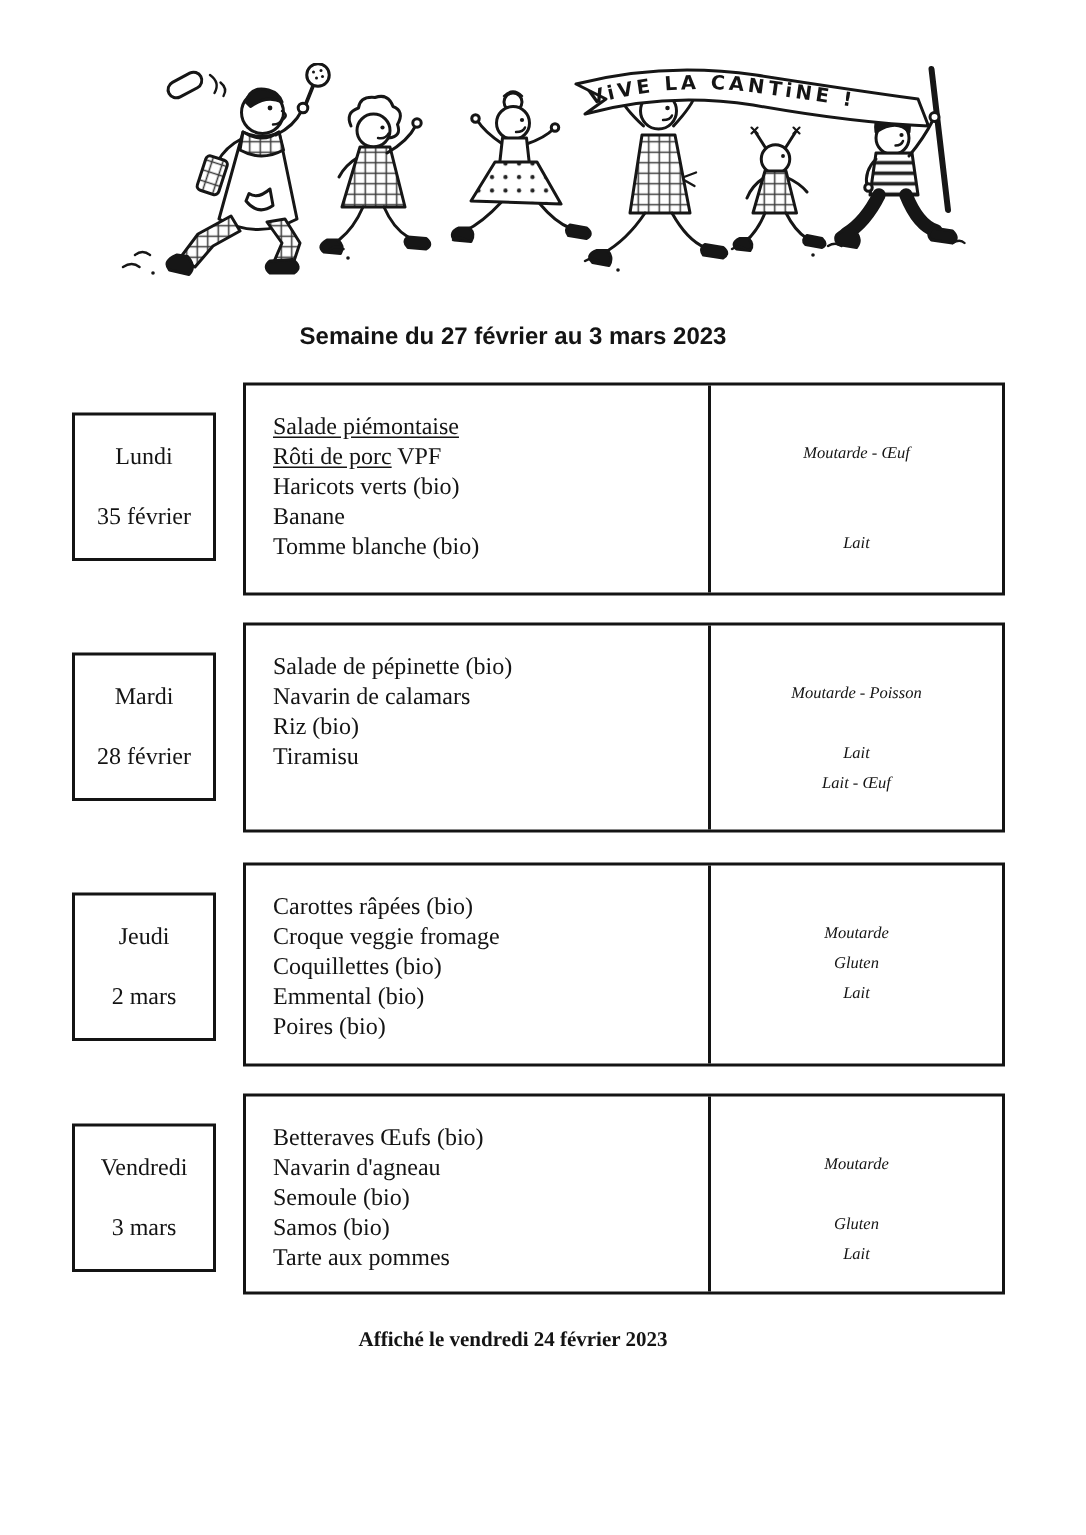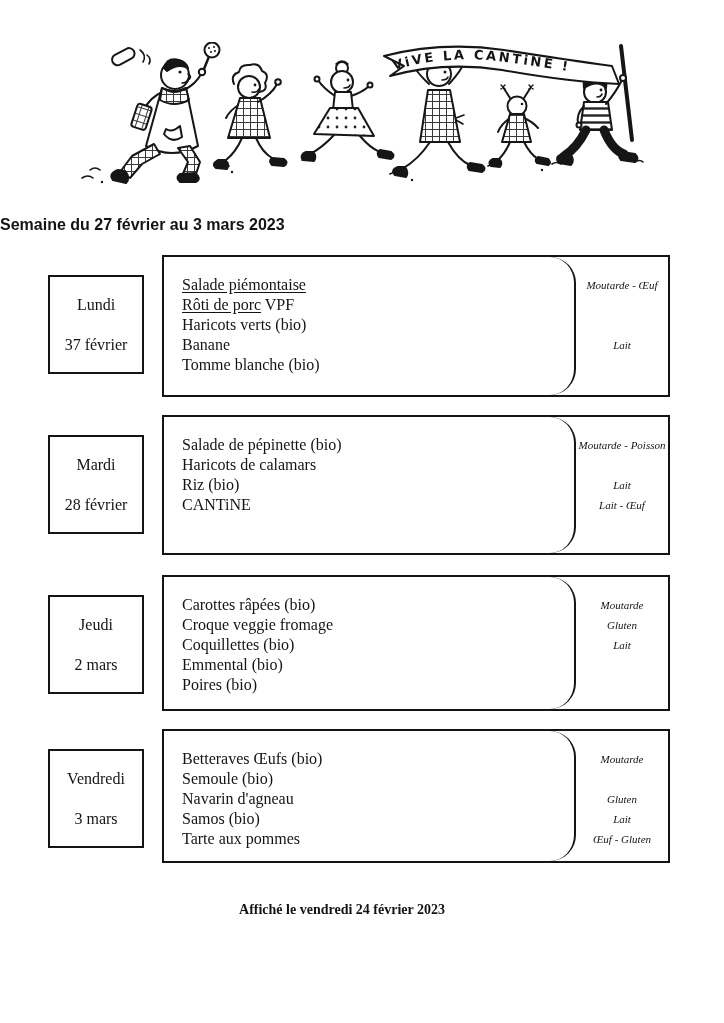--- a/index.html
+++ b/index.html
@@ -2,53 +2,52 @@
 <html><head>
 <meta charset="utf-8">
 <style>
   html,body{margin:0;padding:0;}
   body{
     width:724px;height:1023px;position:relative;background:#ffffff;
     font-family:"Liberation Serif", serif;color:#141414;overflow:hidden;
   }
   .illustration{position:absolute;left:72px;top:42px;width:575px;height:152px;}
   .page-title{
-    position:absolute;top:216px;left:0;width:684px;text-align:left;
+    position:absolute;top:216px;left:0;width:684px;text-align:center;
     font-family:"Liberation Sans", sans-serif;font-weight:bold;font-size:16px;
   }
   .block{position:absolute;left:0;width:724px;}
   .b1{top:255px;height:142px;}
   .b2{top:415px;height:140px;}
   .b3{top:575px;height:136px;}
   .b4{top:729px;height:134px;}
   .day-box{
     position:absolute;left:48px;top:20px;width:96px;height:99px;
     box-sizing:border-box;border:2px solid #141414;
     display:flex;flex-direction:column;align-items:center;justify-content:center;
     gap:20px;font-size:16px;text-align:center;line-height:20px;
   }
   .menu-box{
     position:absolute;left:162px;top:0;bottom:0;width:508px;
     box-sizing:border-box;border:2px solid #141414;display:flex;
   }
   .menu-col{
-    width:412px;box-sizing:border-box;border-right:2px solid #141414;
+    width:310px;box-sizing:border-box;border-right:2px solid #141414;
     padding:18px 0 0 18px;
-    border-radius:26px;
-  }
-  .allergen-col{flex:1;padding-top:18px;}
+  }
+  .allergen-col{flex:1;padding-top:35px;}
   .menu-row{height:20px;line-height:20px;font-size:16px;white-space:nowrap;}
   .allergen-row{
     height:20px;line-height:20px;font-size:11px;font-style:italic;
     text-align:center;white-space:nowrap;
   }
   .u{text-decoration:underline;text-underline-offset:2px;}
   .footer-note{
     position:absolute;top:886px;left:0;width:684px;text-align:center;
-    font-weight:bold;font-size:14px;margin-top:16px;
+    font-weight:bold;font-size:14px;
   }
 </style>
 </head>
 <body>
 
 <div class="illustration">
 <svg viewBox="0 0 575 152" width="575" height="152" xmlns="http://www.w3.org/2000/svg">
   <defs>
     <pattern id="gg" width="7" height="7" patternUnits="userSpaceOnUse">
       <rect width="7" height="7" fill="#fff"></rect>
@@ -188,21 +187,21 @@
     </g>
   </g>
 </svg>
 </div>
 
 <div class="page-title">Semaine du 27 février au 3 mars 2023</div>
 
 <section class="block b1">
   <div class="day-box">
     <div>Lundi</div>
-    <div>37 février</div>
+    <div>35 février</div>
   </div>
   <div class="menu-box">
     <div class="menu-col">
       <div class="menu-row"><span class="u">Salade piémontaise</span></div>
       <div class="menu-row"><span class="u">Rôti de porc</span><span> VPF</span></div>
       <div class="menu-row">Haricots verts (bio)</div>
       <div class="menu-row">Banane</div>
       <div class="menu-row">Tomme blanche (bio)</div>
     </div>
     <div class="allergen-col">
@@ -216,23 +215,23 @@
 </section>
 
 <section class="block b2">
   <div class="day-box">
     <div>Mardi</div>
     <div>28 février</div>
   </div>
   <div class="menu-box">
     <div class="menu-col">
       <div class="menu-row">Salade de pépinette (bio)</div>
-      <div class="menu-row">Haricots de calamars</div>
+      <div class="menu-row">Navarin de calamars</div>
       <div class="menu-row">Riz (bio)</div>
-      <div class="menu-row">CANTiNE</div>
+      <div class="menu-row">Tiramisu</div>
     </div>
     <div class="allergen-col">
       <div class="allergen-row">Moutarde - Poisson</div>
       <div class="allergen-row"></div>
       <div class="allergen-row">Lait</div>
       <div class="allergen-row">Lait - Œuf</div>
     </div>
   </div>
 </section>
 
@@ -259,28 +258,27 @@
 </section>
 
 <section class="block b4">
   <div class="day-box">
     <div>Vendredi</div>
     <div>3 mars</div>
   </div>
   <div class="menu-box">
     <div class="menu-col">
       <div class="menu-row">Betteraves Œufs (bio)</div>
+      <div class="menu-row">Navarin d'agneau</div>
       <div class="menu-row">Semoule (bio)</div>
-      <div class="menu-row">Navarin d'agneau</div>
       <div class="menu-row">Samos (bio)</div>
       <div class="menu-row">Tarte aux pommes</div>
     </div>
     <div class="allergen-col">
       <div class="allergen-row">Moutarde</div>
       <div class="allergen-row"></div>
       <div class="allergen-row">Gluten</div>
       <div class="allergen-row">Lait</div>
-      <div class="allergen-row">Œuf - Gluten</div>
     </div>
   </div>
 </section>
 
 <div class="footer-note">Affiché le vendredi 24 février 2023</div>
 
 </body></html>

